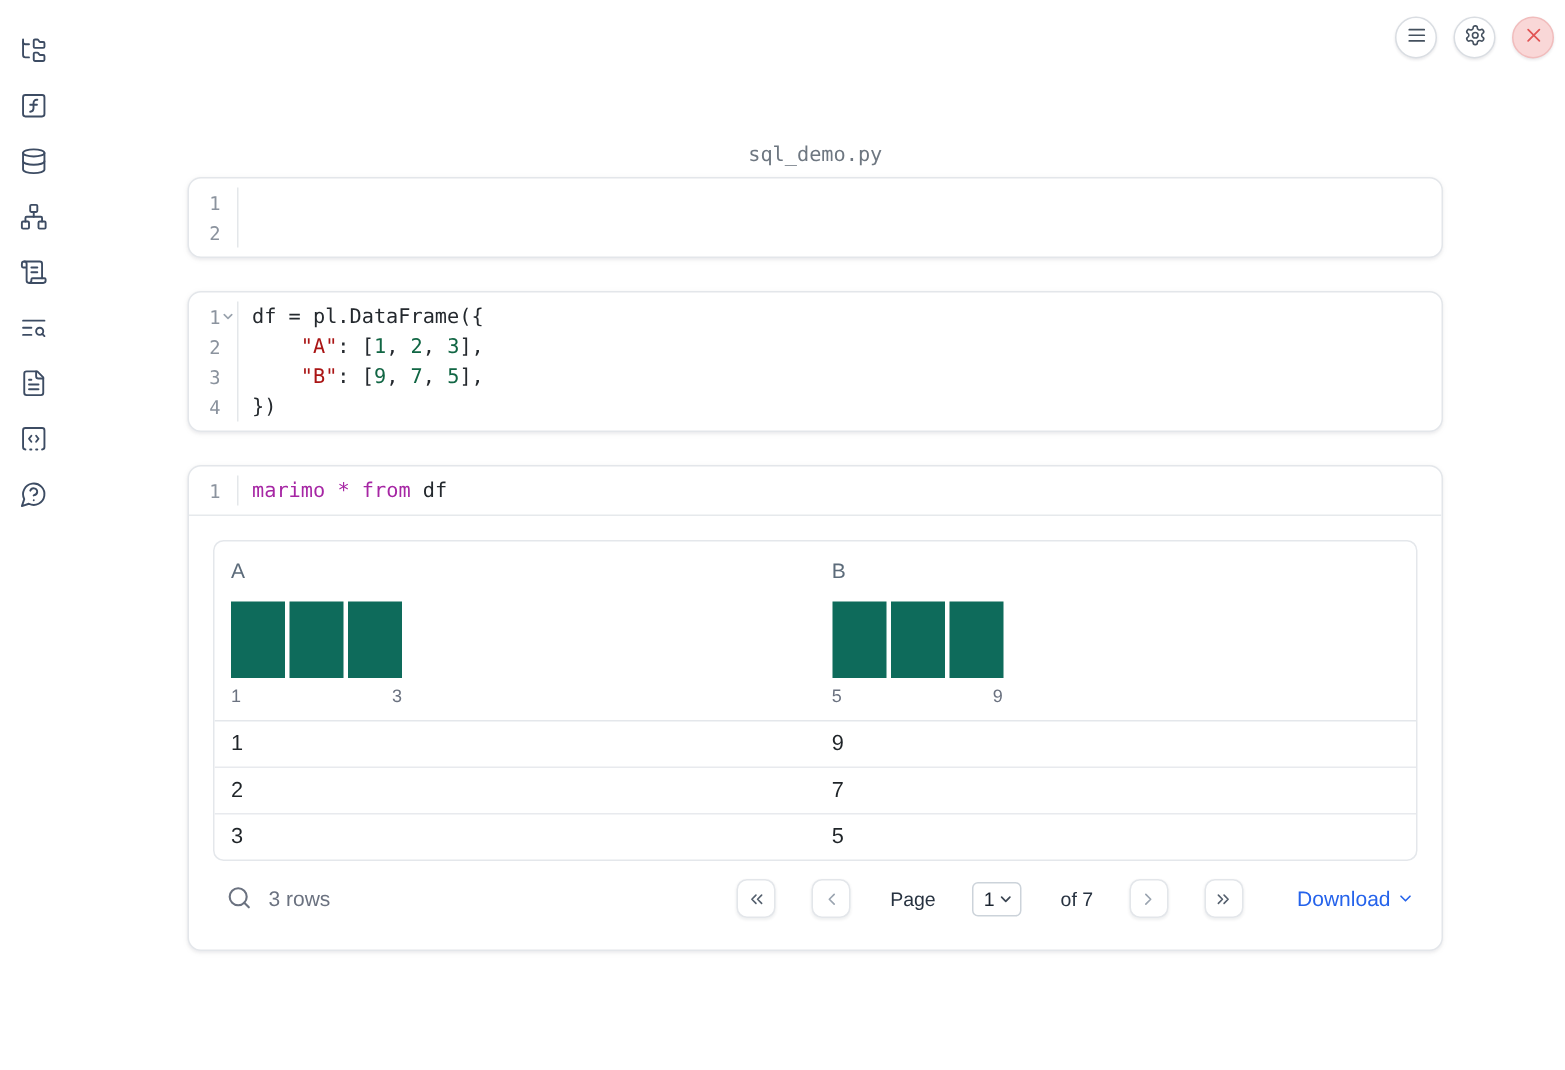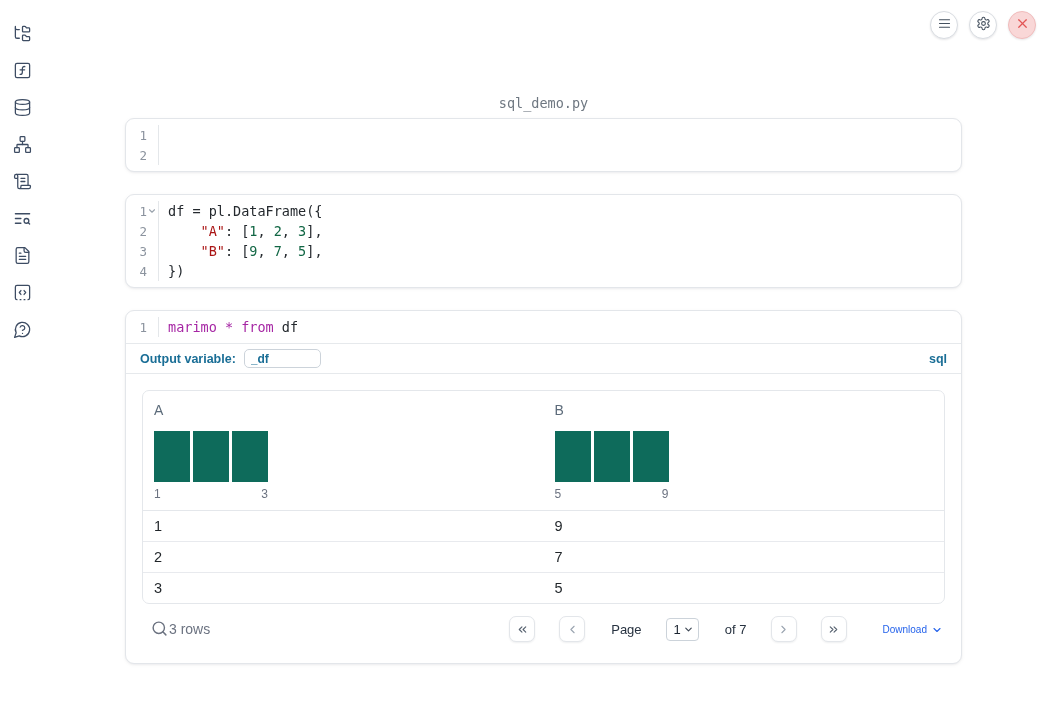--- a/index.html
+++ b/index.html
@@ -73,34 +73,34 @@
                 font-size:12px; color:var(--muted); }
   .trow{ display:flex; border-top:1px solid #e8eaee; }
   .trow:first-child{ border-top:none; }
   .td{ width:50%; padding:7px 11px; font-size:14.5px; color:#1f2428; }
 
   
   .tfooter{ margin-top:11px; display:flex; align-items:center; padding:0 2px; height:28px; }
   .search-btn{ background:none; border:none; cursor:pointer; color:#6b7280;
                width:18px; height:18px; display:flex; margin-left:7px; }
   .search-btn svg{ width:17px; height:17px; }
-  .rowcount{ font-size:14px; color:var(--muted); }
+  .rowcount{ margin-left:10px; font-size:14px; color:var(--muted); }
   .pager{ margin-left:auto; display:flex; align-items:center; gap:24px; }
   .pg-btn{ width:26px; height:26px; border:1px solid #e3e6ea; border-radius:7px; background:#fff;
            box-shadow:0 1px 2px rgba(15,23,42,.07); display:flex; align-items:center;
            justify-content:center; cursor:pointer; color:#55606e; }
   .pg-btn svg{ width:13px; height:13px; }
   .pg-btn.single{ color:#9aa4b0; }
   .pg-label{ font-size:13px; color:#273240; margin-left:2px; }
   .page-select{ display:flex; align-items:center; gap:2px; height:23px; padding:0 4px 0 7px;
                 border:1px solid #ccd3da; border-radius:4px; background:#fff; cursor:pointer;
                 font-size:13px; color:#1b2430; }
   .page-select svg{ width:11px; height:11px; color:#3c4653; }
-  .download{ margin-left:12px; display:flex; align-items:center; gap:4px; background:none;
-             border:none; cursor:pointer; color:var(--link); font-size:10px;
+  .download{ margin-left:12px; display:flex; align-items:flex-start; gap:4px; background:none;
+             border:none; cursor:pointer; color:var(--link); font-size:14px;
              font-family:"Liberation Sans",sans-serif; }
   .download svg{ width:12px; height:12px; margin-top:2px; }
 </style>
 </head>
 <body>
 
 <nav class="sidebar">
     <button class="sb-btn">
       <span><svg viewBox="0 0 24 24" fill="none" stroke="currentColor" stroke-width="1.6" stroke-linecap="round" stroke-linejoin="round">
           <path d="M20 10a1 1 0 0 0 1-1V6a1 1 0 0 0-1-1h-2.5a1 1 0 0 1-.8-.4l-.9-1.2A1 1 0 0 0 15 3h-2a1 1 0 0 0-1 1v5a1 1 0 0 0 1 1Z"></path>
@@ -258,25 +258,20 @@
           <div class="gut-line">
             <span class="gut-num">1</span>
             <span class="gut-fold"></span>
           </div>
         </div>
       <div class="code">
           <div class="code-line"><span class="tok-kw">marimo</span><span class="tok-pl"> </span><span class="tok-kw">*</span><span class="tok-pl"> </span><span class="tok-kw">from</span><span class="tok-pl"> df</span></div>
         </div>
     </div>
 
-    <div class="outvar-row">
-      <span class="outvar-label">Output variable:</span>
-      <input class="outvar-input" type="text" value="_df" style="">
-      <span class="lang-badge">sql</span>
-    </div>
 
     <div class="output-area">
       <div class="table-panel">
         <div class="thead-row">
             <div class="th-col">
               <div class="th-name">A</div>
               <div class="hist">
                 <div class="hist-bars">
                   <div class="hist-bar" style="height:100%"></div>
                   <div class="hist-bar" style="height:100%"></div>

